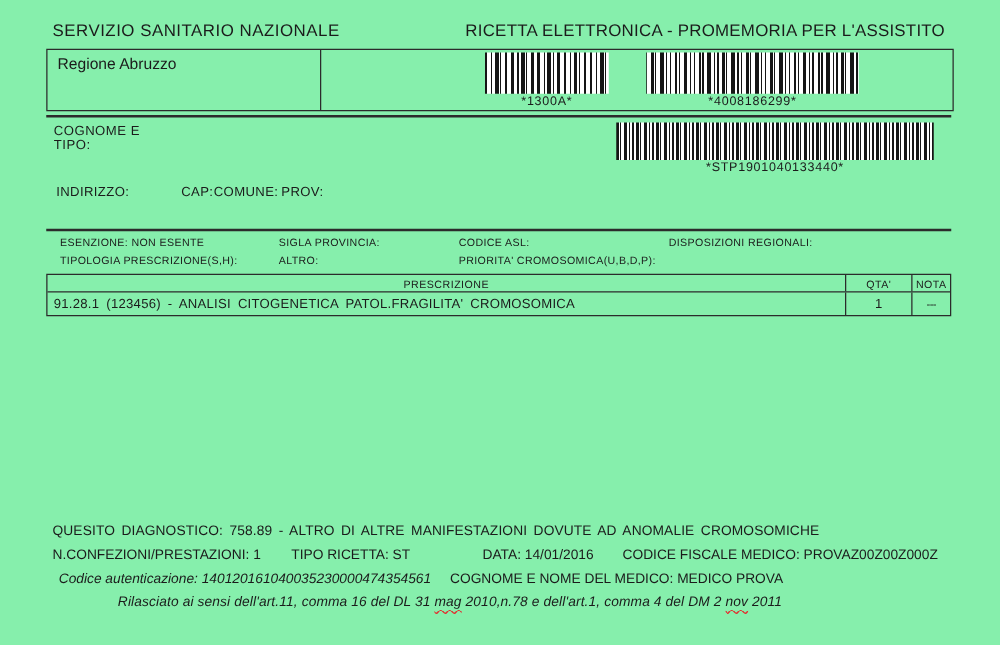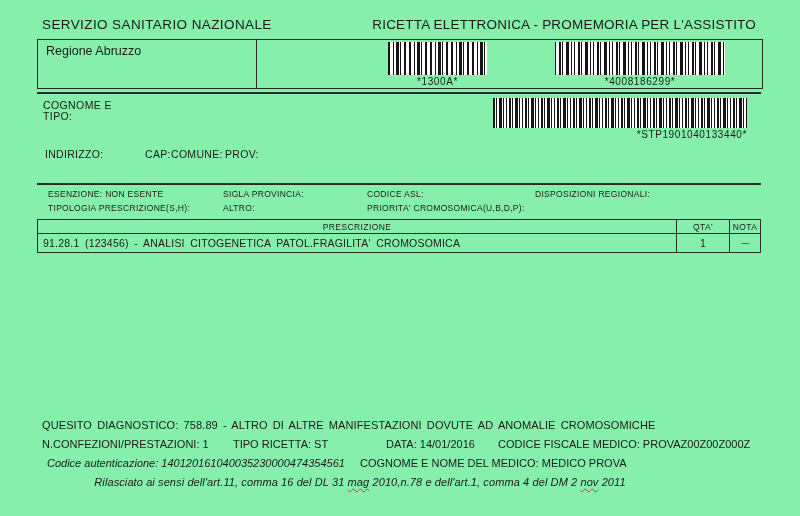--- a/index.html
+++ b/index.html
@@ -70,32 +70,32 @@
   <div class="hdr-left">SERVIZIO SANITARIO NAZIONALE</div>
   <div class="hdr-right">RICETTA ELETTRONICA - PROMEMORIA PER L'ASSISTITO</div>
 
   <div class="region-box">
     <div class="region-cell">Regione Abruzzo</div>
   </div>
   <div class="bc-group" style="left:388px;top:42px;width:99px;">
     <div class="bc bars-a" style="height:33px;"></div>
     <div class="bc-label">*1300A*</div>
   </div>
-  <div class="bc-group" style="left:521px;top:42px;width:170px;padding-left:34px;">
+  <div class="bc-group" style="left:483px;top:42px;width:170px;padding-left:34px;">
     <div class="bc bars-b" style="height:33px;"></div>
     <div class="bc-label">*4008186299*</div>
   </div>
 
   <div class="sep" style="top:92px;"></div>
 
   <div class="name-label">
     <div>COGNOME E</div>
     <div>TIPO:</div>
   </div>
-  <div class="bc-group" style="left:493px;top:98px;width:254px;text-align:right;">
+  <div class="bc-group" style="left:493px;top:98px;width:254px;">
     <div class="bc bars-c" style="height:30px;"></div>
     <div class="bc-label">*STP1901040133440*</div>
   </div>
   <div class="addr-label" style="left:45px;">INDIRIZZO:</div>
   <div class="addr-label" style="left:145px;">CAP:</div>
   <div class="addr-label" style="left:171px;">COMUNE:</div>
   <div class="addr-label" style="left:225px;">PROV:</div>
 
   <div class="sep" style="top:183px;"></div>
 

